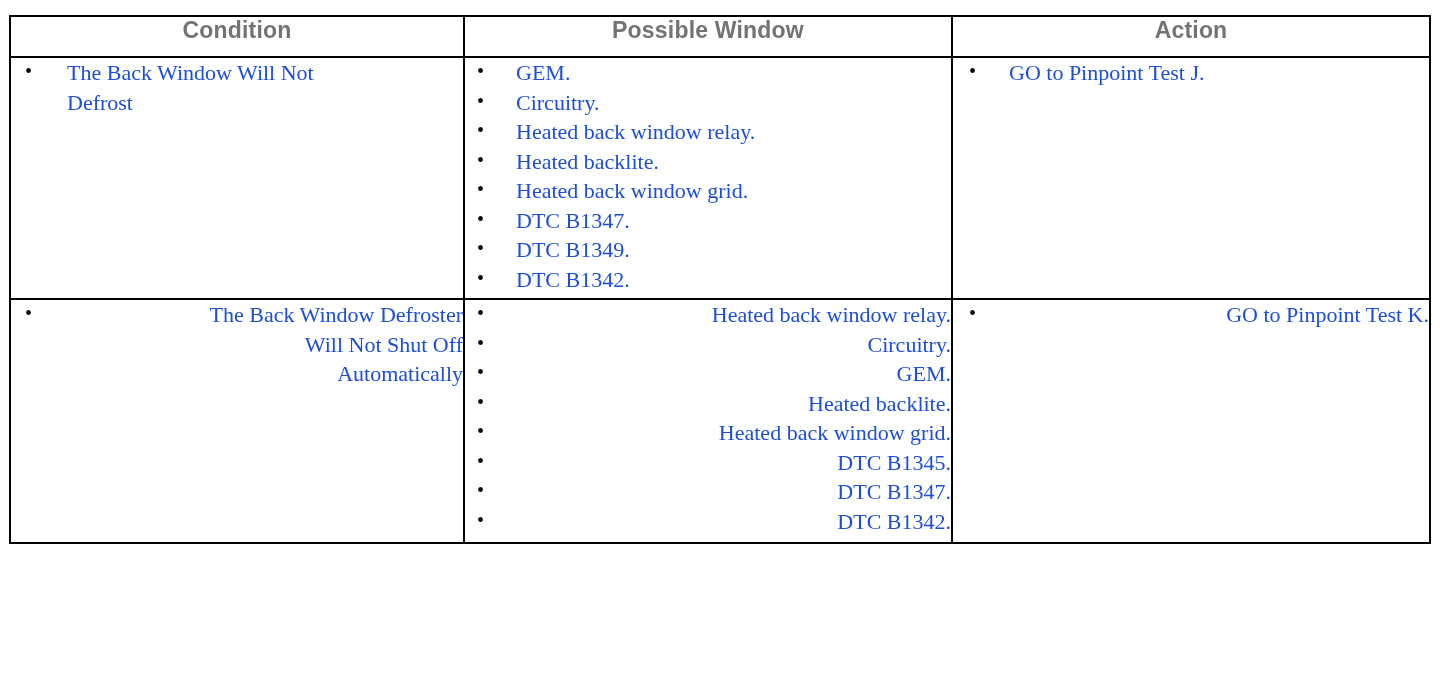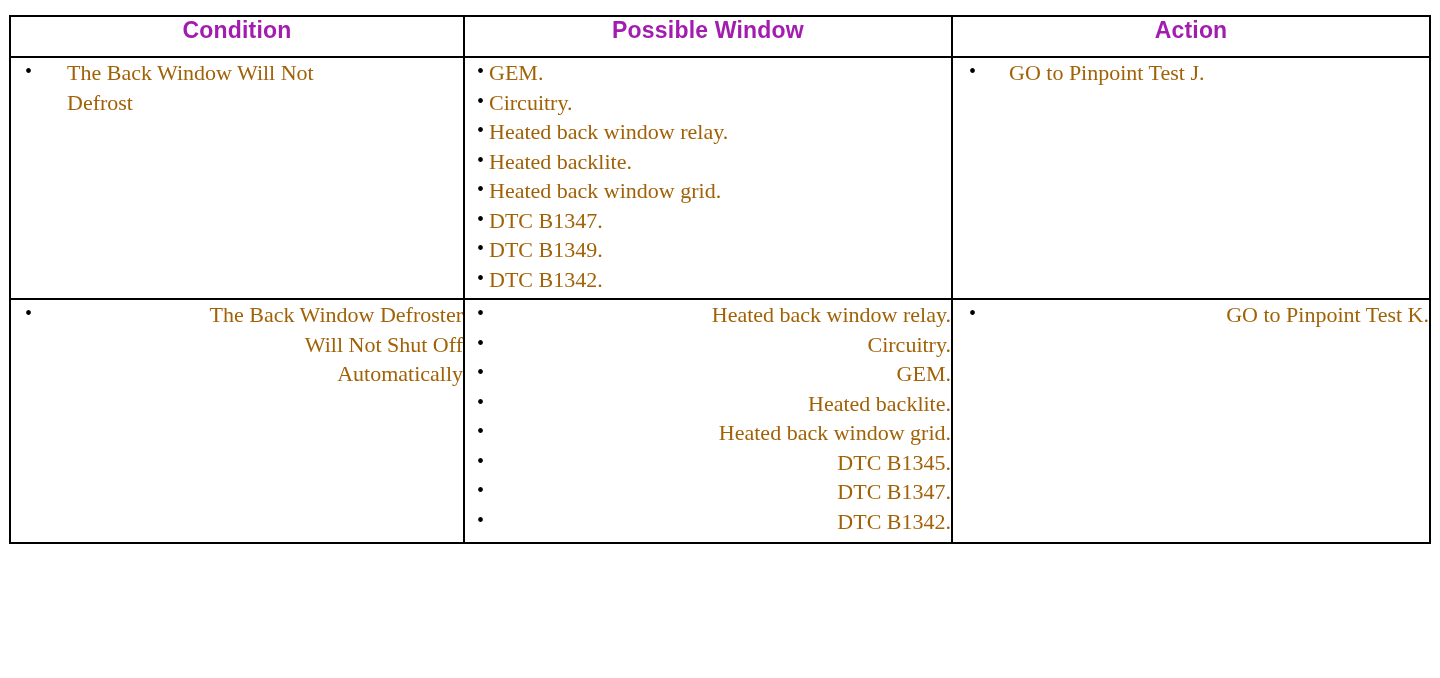--- a/index.html
+++ b/index.html
@@ -48,21 +48,21 @@
 
   
   thead th {
     height: 39px;
     text-align: center;
     vertical-align: middle;
     font-family: "Liberation Sans", sans-serif;
     font-weight: bold;
     font-size: 23px;
     letter-spacing: 0.2px;
-    color: #a21caf;
+    color: #737373;
     padding: 1px 0 3px 0;
   }
 
   
   tbody td { padding: 6px 4px 8px 4px; }
 
   tbody tr.row-1 td { height: 240px; }
   tbody tr.row-2 td { height: 242px; text-align: right; }
   tbody tr.row-3 td { height: 92px; }
 
@@ -71,38 +71,38 @@
     list-style: none;
     margin: 0;
     padding: 0;
   }
   ul.bullets li {
     position: relative;
     padding-left: 56px;
     font-size: 22px;
     line-height: 29.5px;
     font-family: "Liberation Serif", serif;
-    color: #a16207;
+    color: #1d4ed8;
     white-space: pre-line;
   }
   ul.bullets li::before {
     content: "\2022";
     position: absolute;
     left: 14px;
     top: -1px;
     font-size: 20px;
     line-height: 29.5px;
     color: #000000;
   }
 
   
   td.cell-condition ul.bullets li { padding-left: 56px; }
   td.cell-condition ul.bullets li::before { left: 14px; }
 
-  td.cell-source ul.bullets li { padding-left: 24px; }
+  td.cell-source ul.bullets li { padding-left: 51px; }
   td.cell-source ul.bullets li::before { left: 12px; }
 
   td.cell-action ul.bullets li { }
   td.cell-action ul.bullets li::before { left: 16px; }
 </style>
 </head>
 <body>
 
 <div class="page">
 

